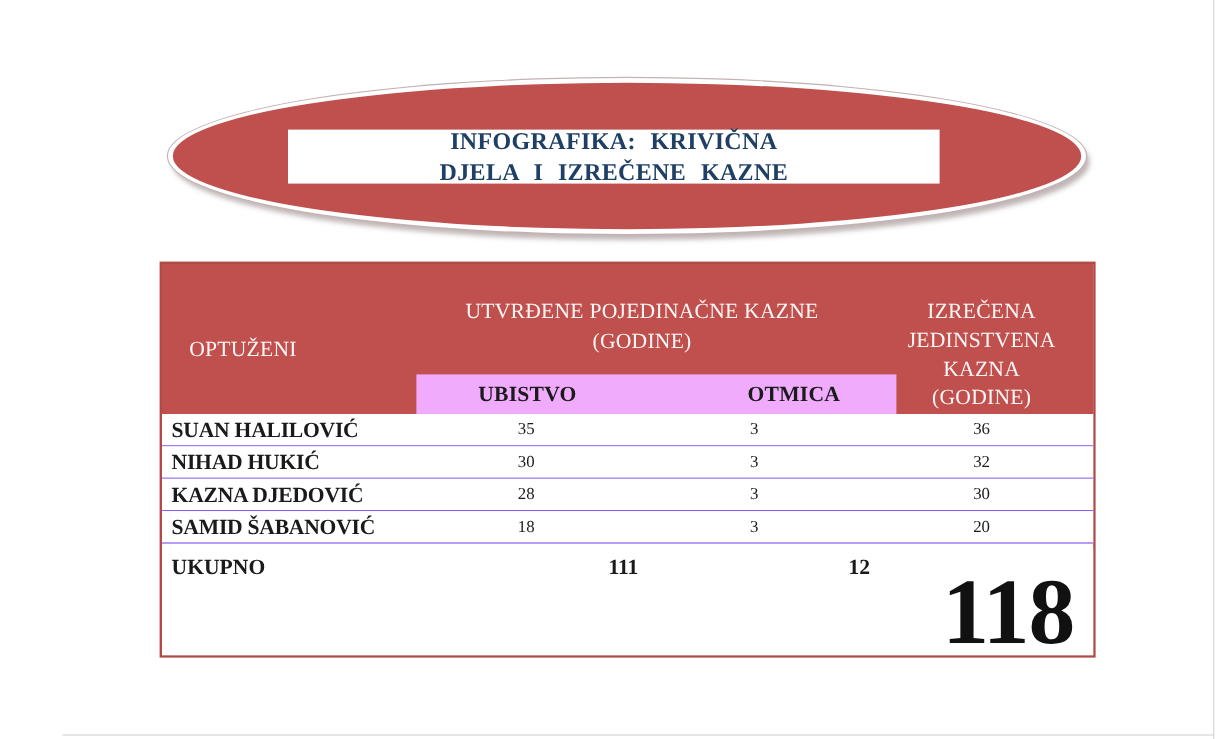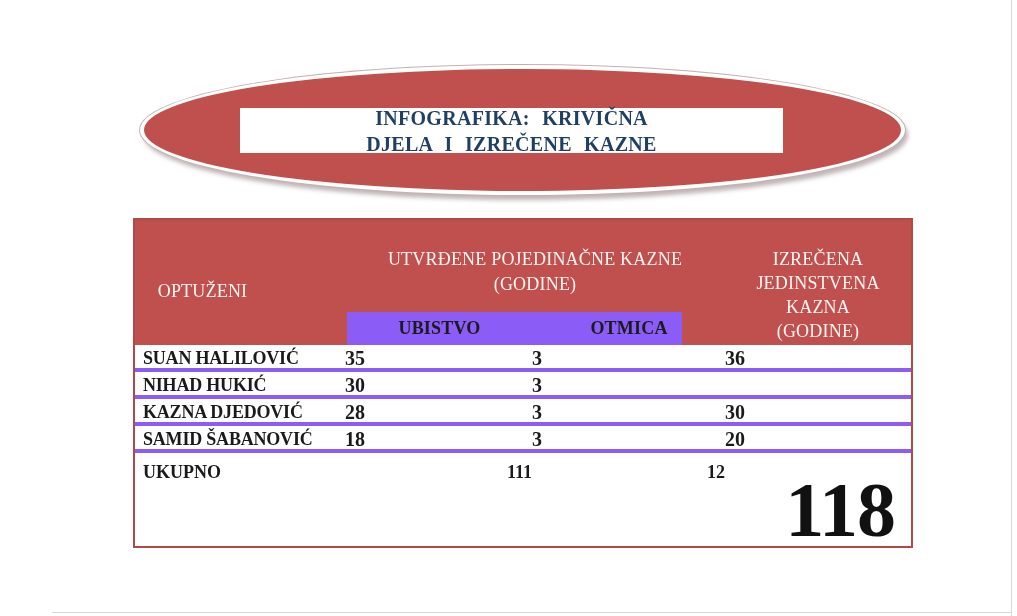--- a/index.html
+++ b/index.html
@@ -31,34 +31,34 @@
   .stable {
     position:absolute; left:133px; top:218px; width:780px; height:330px;
     border:2px solid #b04a47; background:#ffffff;
   }
   .thead { position:absolute; left:0; top:0; width:776px; height:125px; background:#c0504d; }
   .th-text { color:#fdf6f5; font-weight:normal; font-size:18px; letter-spacing:0.2px; }
   .col1-header { position:absolute; left:0; top:61px; width:135px; text-align:center; }
   .group-header { position:absolute; left:210px; top:27px; width:380px; text-align:center; line-height:25px; }
   .right-header { position:absolute; left:590px; top:27px; width:186px; text-align:center; line-height:24px; }
   .sub-box {
-    position:absolute; left:212px; top:92px; width:335px; height:33px;
-    background:#8b5cf6; display:flex; align-items:center;gap:44px;
+    position:absolute; left:212px; top:92px; width:400px; height:33px;
+    background:#f0abfc; display:flex; align-items:center;gap:44px;
   }
   .sub-cell { font-weight:bold; font-size:18px; color:#1b1b1b; text-align:center; letter-spacing:0.2px; }
   .sub-cell.c1 { width:185px; }
   .sub-cell.c2 { flex:1; }
 
   .tbody { position:absolute; left:0; top:125px; width:776px; }
-  .trow { position:relative; height:27px; border-bottom:4px solid #8b5cf6; background:#ffffff; }
+  .trow { position:relative; height:27px; border-bottom:1px solid #8b5cf6; background:#ffffff; }
   .cell-name {
     position:absolute; left:8px; top:0; line-height:27px;
     font-weight:bold; font-size:18px; color:#1a1a1a; letter-spacing:-0.2px; white-space:nowrap;
   }
-  .cell-num { position:absolute; top:0; line-height:27px; font-weight:bold; font-size:20px; color:#1a1a1a; }
+  .cell-num { position:absolute; top:0; line-height:27px; font-weight:normal; font-size:14px; color:#1a1a1a; text-align:center; }
   .num1 { left:210px; width:187px; }
   .num2 { left:397px; width:193px; }
   .num3 { left:590px; width:186px; }
 
   .total-row { position:absolute; left:0; top:237px; width:776px; height:89px; background:#ffffff; }
   .total-label {
     position:absolute; left:8px; top:2px; line-height:27px;
     font-weight:bold; font-size:18px; color:#1a1a1a;
   }
   .total-num { position:absolute; top:2px; line-height:27px; font-weight:bold; font-size:18px; color:#1a1a1a; text-align:right; }
@@ -110,20 +110,21 @@
         <div class="cell-name">SUAN HALILOVIĆ</div>
         <div class="cell-num num1">35</div>
         <div class="cell-num num2">3</div>
         <div class="cell-num num3">36</div>
       </div>
 
       <div class="trow">
         <div class="cell-name">NIHAD HUKIĆ</div>
         <div class="cell-num num1">30</div>
         <div class="cell-num num2">3</div>
+        <div class="cell-num num3">32</div>
       </div>
 
       <div class="trow">
         <div class="cell-name">KAZNA DJEDOVIĆ</div>
         <div class="cell-num num1">28</div>
         <div class="cell-num num2">3</div>
         <div class="cell-num num3">30</div>
       </div>
 
       <div class="trow">

